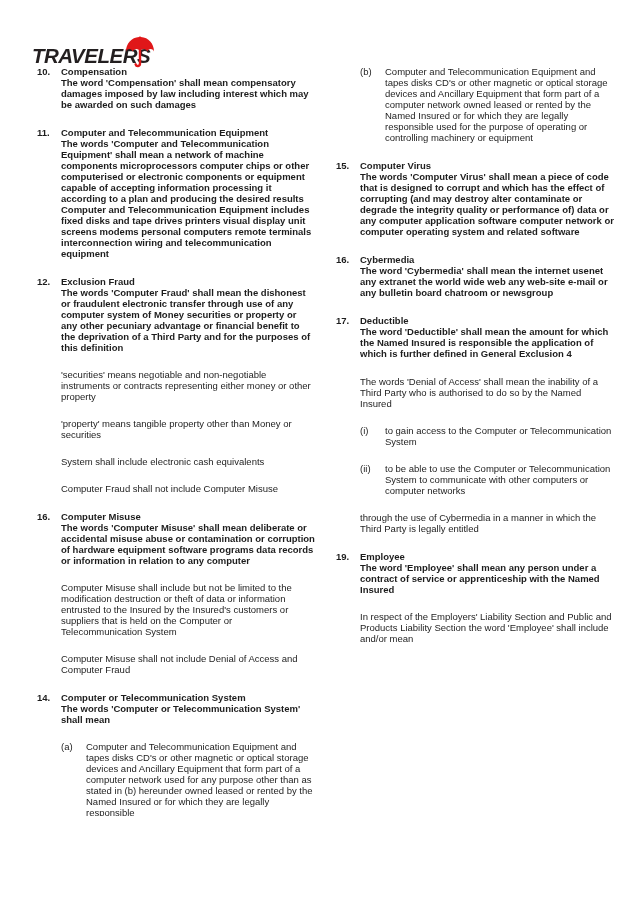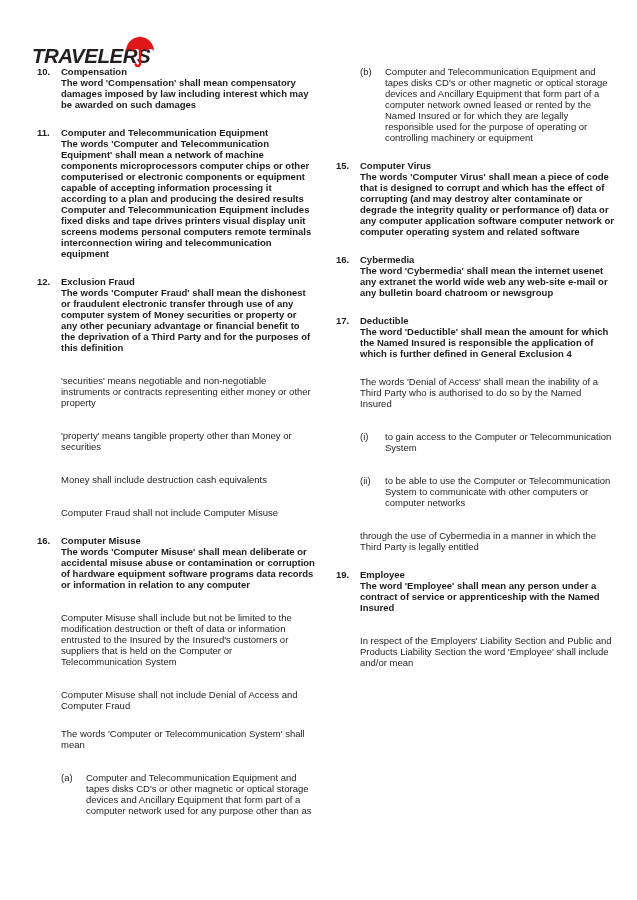--- a/index.html
+++ b/index.html
@@ -14,21 +14,21 @@
     color:#231f20; white-space:nowrap;
   }
   .umbrella { position:absolute; left:91px; top:-9px; width:34px; height:36px; }
   
   .content { position:absolute; left:37px; top:66px; width:580px; display:flex; gap:21px; }
   .col { width:278px; font-size:9.5px; line-height:11px; }
   .item { position:relative; padding-left:24px; }
   .item + .item { margin-top:17px; }
   .item-num { position:absolute; left:0; top:0; font-weight:700; }
   .item-head { font-weight:700; }
-  .blk { margin-top:22px; }
+  .blk { margin-top:16px; }
   .item-head + .blk { margin-top:0;font-weight:bold; }
   .blk:first-child { margin-top:0; }
   .sub { position:relative; padding-left:25px; }
   .sub-label { position:absolute; left:0; top:0; }
   
   .footer-left  { position:absolute; left:35px;  top:871px; font-size:11px; color:#1d1d1d; }
   .footer-page  { position:absolute; left:0; right:0; top:860px; text-align:center; font-size:8px; color:#1d1d1d; }
   .footer-right { position:absolute; right:31px; top:871px; font-size:7.5px; color:#1d1d1d; display:flex; gap:9px;font-family:Liberation Mono, monospace; }
 </style>
 </head>
@@ -52,30 +52,31 @@
         </div>
         <div class="item">
           <div class="item-head"><span class="item-num">11.</span><span class="item-title">Computer and Telecommunication Equipment</span></div>
           <div class="blk para">The words 'Computer and Telecommunication Equipment' shall mean a network of machine components microprocessors computer chips or other computerised or electronic components or equipment capable of accepting information processing it according to a plan and producing the desired results Computer and Telecommunication Equipment includes fixed disks and tape drives printers visual display unit screens modems personal computers remote terminals interconnection wiring and telecommunication equipment</div>
         </div>
         <div class="item">
           <div class="item-head"><span class="item-num">12.</span><span class="item-title">Exclusion Fraud</span></div>
           <div class="blk para">The words 'Computer Fraud' shall mean the dishonest or fraudulent electronic transfer through use of any computer system of Money securities or property or any other pecuniary advantage or financial benefit to the deprivation of a Third Party and for the purposes of this definition</div>
           <div class="blk para">'securities' means negotiable and non-negotiable instruments or contracts representing either money or other property</div>
           <div class="blk para">'property' means tangible property other than Money or securities</div>
-          <div class="blk para">Money shall include destruction cash equivalents</div>
+          <div class="blk para">System shall include electronic cash equivalents</div>
           <div class="blk para">Computer Fraud shall not include Computer Misuse</div>
         </div>
         <div class="item">
           <div class="item-head"><span class="item-num">16.</span><span class="item-title">Computer Misuse</span></div>
           <div class="blk para">The words 'Computer Misuse' shall mean deliberate or accidental misuse abuse or contamination or corruption of hardware equipment software programs data records or information in relation to any computer</div>
           <div class="blk para">Computer Misuse shall include but not be limited to the modification destruction or theft of data or information entrusted to the Insured by the Insured's customers or suppliers that is held on the Computer or Telecommunication System</div>
           <div class="blk para">Computer Misuse shall not include Denial of Access and Computer Fraud</div>
         </div>
         <div class="item">
+          <div class="item-head"><span class="item-num">14.</span><span class="item-title">Computer or Telecommunication System</span></div>
           <div class="blk para">The words 'Computer or Telecommunication System' shall mean</div>
           <div class="blk sub"><span class="sub-label">(a)</span><span class="sub-text">Computer and Telecommunication Equipment and tapes disks CD's or other magnetic or optical storage devices and Ancillary Equipment that form part of a computer network used for any purpose other than as stated in (b) hereunder owned leased or rented by the Named Insured or for which they are legally responsible</span></div>
         </div>
       </div>
     <div class="col">
         <div class="item">
           <div class="blk sub"><span class="sub-label">(b)</span><span class="sub-text">Computer and Telecommunication Equipment and tapes disks CD's or other magnetic or optical storage devices and Ancillary Equipment that form part of a computer network owned leased or rented by the Named Insured or for which they are legally responsible used for the purpose of operating or controlling machinery or equipment</span></div>
         </div>
         <div class="item">
           <div class="item-head"><span class="item-num">15.</span><span class="item-title">Computer Virus</span></div>

